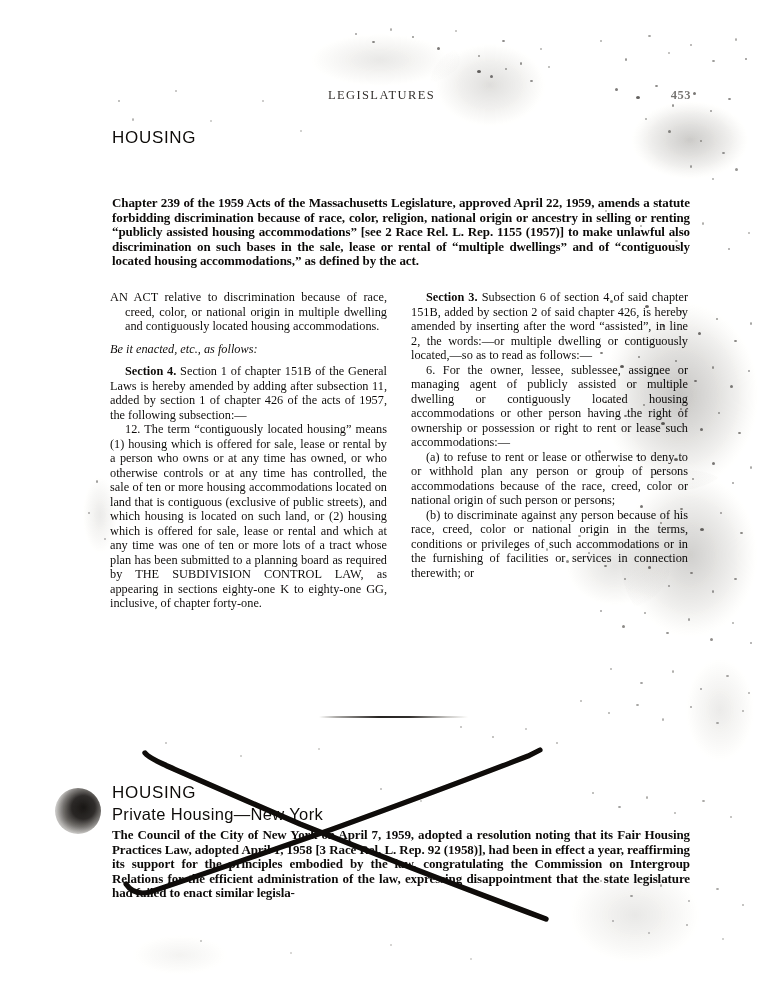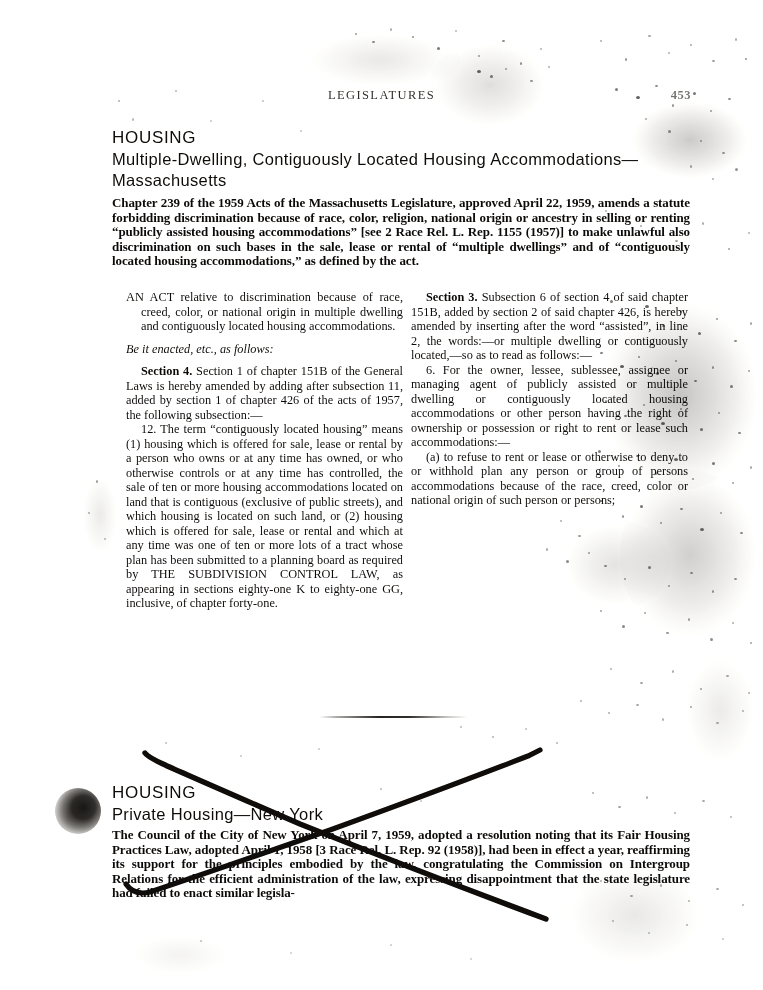--- a/index.html
+++ b/index.html
@@ -126,21 +126,21 @@
   .col {
     position: absolute;
     top: 0;
     width: 277px;
     font-family: "Liberation Serif", serif;
     font-size: 12.3px;
     line-height: 14.5px;
     text-align: justify;
     color: #131110;
   }
-  .col.left  { left: 0; margin-left: 16px; }
+  .col.left  { left: 0; }
   .col.right { left: 301px; }
 
   .col p { margin: 0 0 0 0; }
   .col p + p { margin-top: 0; }
   .para-hang   { text-indent: 0; padding-left: 15px; text-indent: -15px; }
   .para-indent { text-indent: 15px; }
   .para-gap    { margin-top: 8px !important; }
   .ital { font-style: italic; }
   .bld  { font-weight: bold; }
 
@@ -164,38 +164,38 @@
 </head>
 <body>
 
 <div id="page">
 
   <div class="running-head">LEGISLATURES</div>
   <div class="folio">453</div>
 
   <div class="head-block top">
     <div class="head-kicker">HOUSING</div>
-    <div class="head-title">Multiple-Dwelling, Contiguously Located Housing Accommodations—Massachusetts</div>
   </div>
 
   <div class="lede top">Chapter 239 of the 1959 Acts of the Massachusetts Legislature, approved April 22, 1959, amends a statute forbidding discrimination because of race, color, religion, national origin or ancestry in selling or renting “publicly assisted housing accommodations” [see 2 Race Rel. L. Rep. 1155 (1957)] to make unlawful also discrimination on such bases in the sale, lease or rental of “multiple dwellings” and of “contiguously located housing accommodations,” as defined by the act.</div>
 
   <div class="columns">
 
     <div class="col left">
       <p class="para-hang">AN ACT relative to discrimination because of race, creed, color, or national origin in multiple dwelling and contiguously located housing accommodations.</p>
       <p class="ital para-gap">Be it enacted, etc., as follows:</p>
       <p class="para-indent para-gap"><span class="bld">Section 4.</span> <span>Section 1 of chapter 151B of the General Laws is hereby amended by adding after subsection 11, added by section 1 of chapter 426 of the acts of 1957, the following subsection:—</span></p>
       <p class="para-indent">12. The term “contiguously located housing” means (1) housing which is offered for sale, lease or rental by a person who owns or at any time has owned, or who otherwise controls or at any time has controlled, the sale of ten or more housing accommodations located on land that is contiguous (exclusive of public streets), and which housing is located on such land, or (2) housing which is offered for sale, lease or rental and which at any time was one of ten or more lots of a tract whose plan has been submitted to a planning board as required by THE SUBDIVISION CONTROL LAW, as appearing in sections eighty-one K to eighty-one GG, inclusive, of chapter forty-one.</p>
     </div>
 
     <div class="col right">
       <p class="para-indent"><span class="bld">Section 3.</span> <span>Subsection 6 of section 4 of said chapter 151B, added by section 2 of said chapter 426, is hereby amended by inserting after the word “assisted”, in line 2, the words:—or multiple dwelling or contiguously located,—so as to read as follows:—</span></p>
       <p class="para-indent">6. For the owner, lessee, sublessee, assignee or managing agent of publicly assisted or multiple dwelling or contiguously located housing accommodations or other person having the right of ownership or possession or right to rent or lease such accommodations:—</p>
       <p class="para-indent">(a) to refuse to rent or lease or otherwise to deny to or withhold plan any person or group of persons accommodations because of the race, creed, color or national origin of such person or persons;</p>
+      <p class="para-indent">(b) to discriminate against any person because of his race, creed, color or national origin in the terms, conditions or privileges of such accommodations or in the furnishing of facilities or services in connection therewith; or</p>
     </div>
 
   </div>
 
   <div class="divider-rule"></div>
 
   <div class="head-block bottom">
     <div class="head-kicker">HOUSING</div>
     <div class="head-title">Private Housing—New York</div>
   </div>

